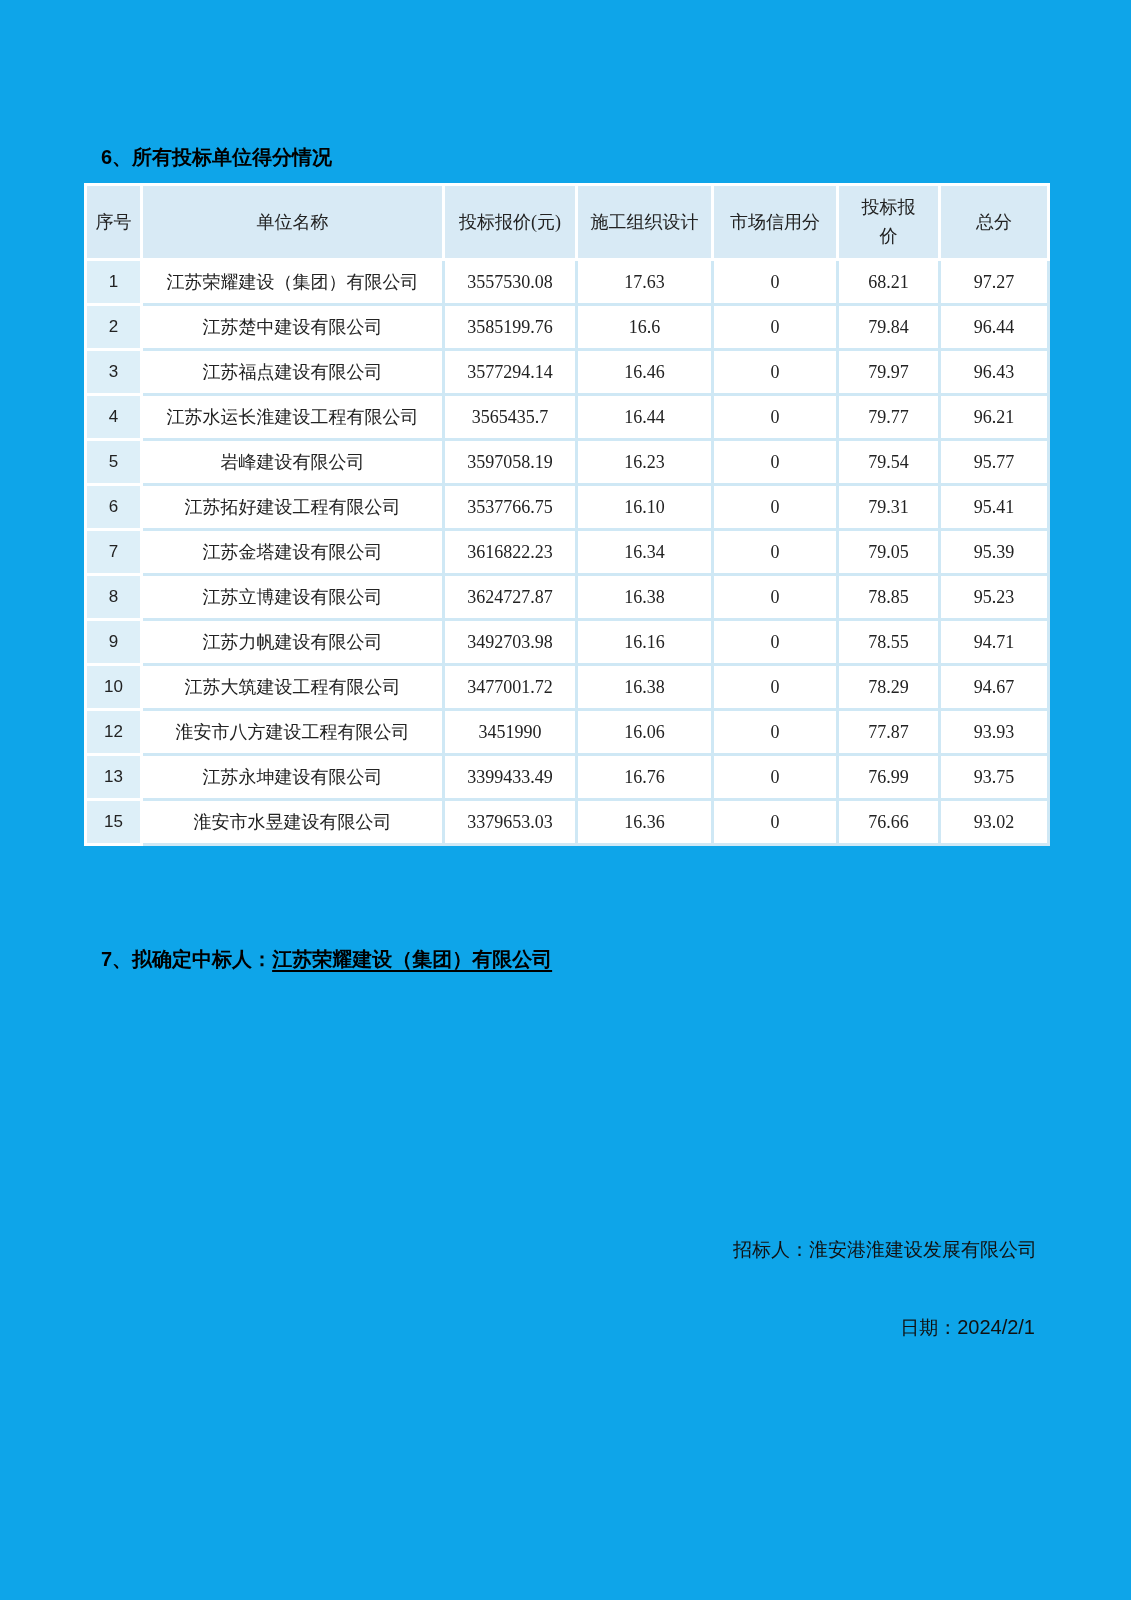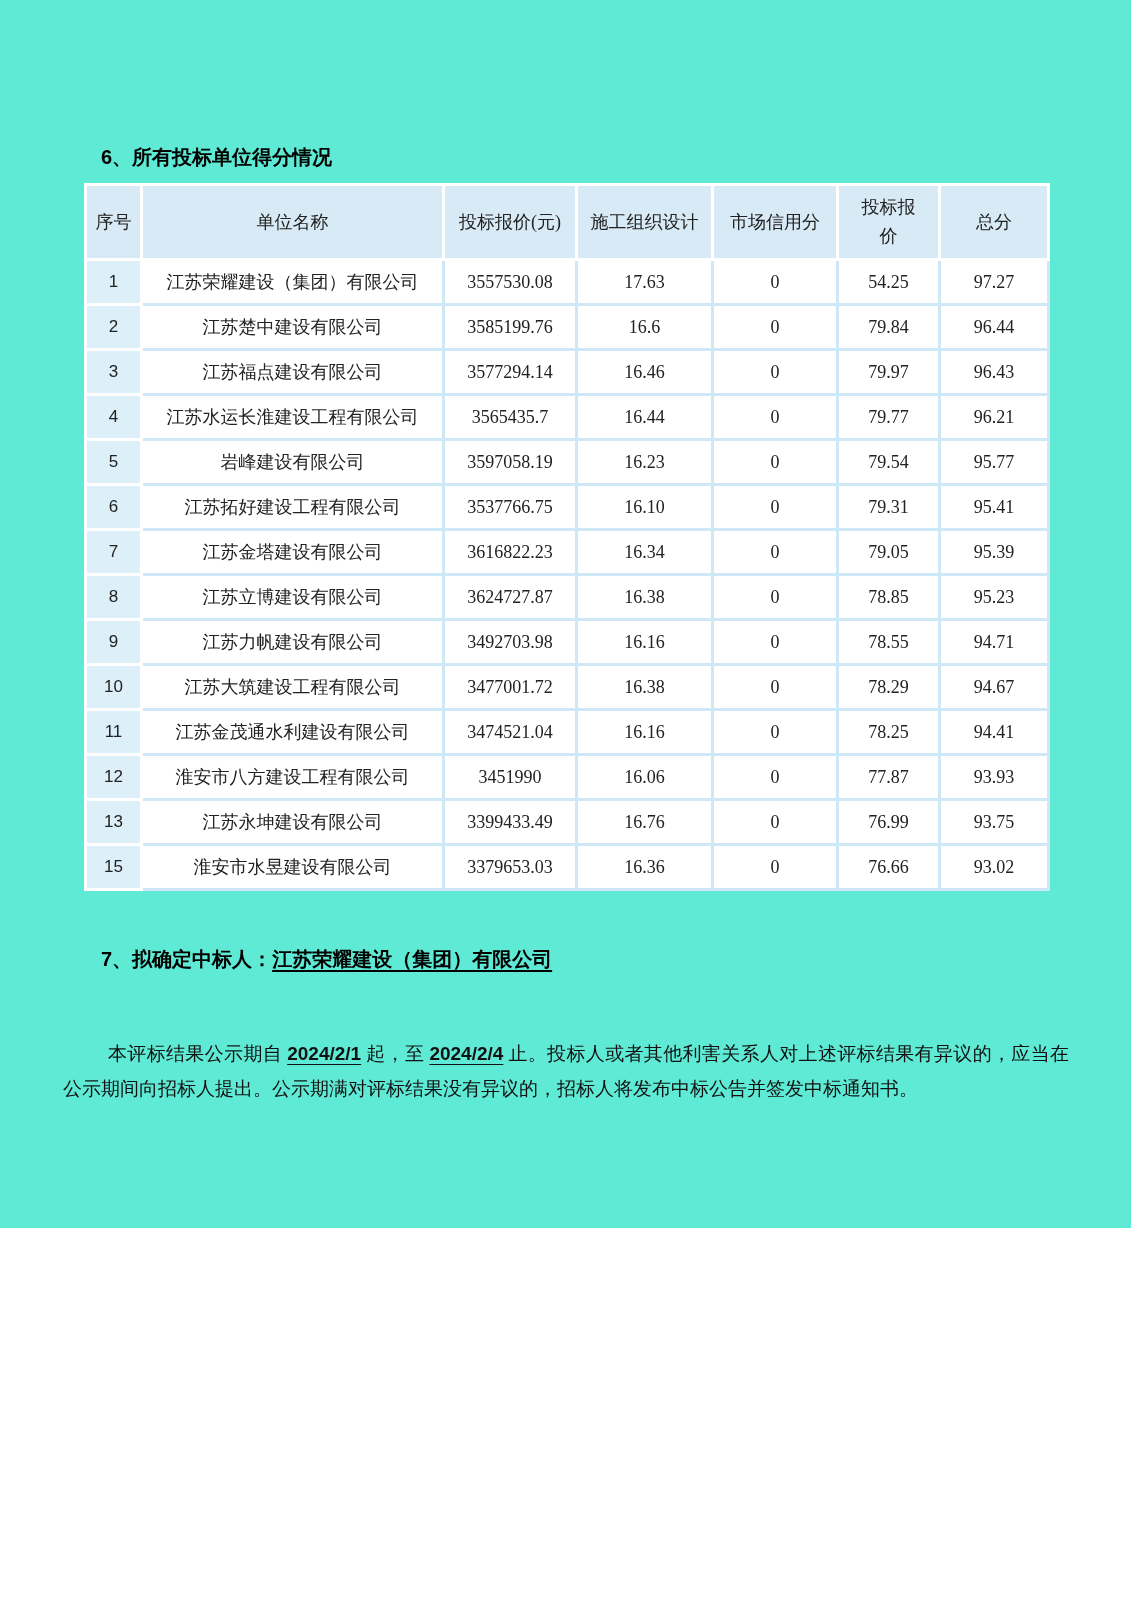--- a/index.html
+++ b/index.html
@@ -1,20 +1,20 @@
 <!DOCTYPE html>
 <html><head>
 <meta charset="utf-8">
 <style>
   * { margin:0; padding:0; box-sizing:border-box; }
   html,body { background:#ffffff; }
   .doc {
     position:relative;
-    width:1131px; height:1228px;
-    background:#5eead4;
+    width:1131px; height:1600px;
+    background:#0ea5e9;
     font-family:"Liberation Serif", serif;
     color:#1a1a1a;
     overflow:hidden;
   }
   .title6 {
     position:absolute; left:101px; top:144px;
     font-family:"Liberation Sans", sans-serif;
     font-size:20px; font-weight:bold; color:#000;
   }
   table.score-table {
@@ -111,21 +111,21 @@
         <th>总分</th>
       </tr>
     </thead>
     <tbody>
         <tr>
           <td class="c-index">1</td>
           <td class="c-data">江苏荣耀建设（集团）有限公司</td>
           <td class="c-data">3557530.08</td>
           <td class="c-data">17.63</td>
           <td class="c-data">0</td>
-          <td class="c-data">54.25</td>
+          <td class="c-data">68.21</td>
           <td class="c-data">97.27</td>
         </tr>
         <tr>
           <td class="c-index">2</td>
           <td class="c-data">江苏楚中建设有限公司</td>
           <td class="c-data">3585199.76</td>
           <td class="c-data">16.6</td>
           <td class="c-data">0</td>
           <td class="c-data">79.84</td>
           <td class="c-data">96.44</td>
@@ -196,29 +196,20 @@
         <tr>
           <td class="c-index">10</td>
           <td class="c-data">江苏大筑建设工程有限公司</td>
           <td class="c-data">3477001.72</td>
           <td class="c-data">16.38</td>
           <td class="c-data">0</td>
           <td class="c-data">78.29</td>
           <td class="c-data">94.67</td>
         </tr>
         <tr>
-          <td class="c-index">11</td>
-          <td class="c-data">江苏金茂通水利建设有限公司</td>
-          <td class="c-data">3474521.04</td>
-          <td class="c-data">16.16</td>
-          <td class="c-data">0</td>
-          <td class="c-data">78.25</td>
-          <td class="c-data">94.41</td>
-        </tr>
-        <tr>
           <td class="c-index">12</td>
           <td class="c-data">淮安市八方建设工程有限公司</td>
           <td class="c-data">3451990</td>
           <td class="c-data">16.06</td>
           <td class="c-data">0</td>
           <td class="c-data">77.87</td>
           <td class="c-data">93.93</td>
         </tr>
         <tr>
           <td class="c-index">13</td>
@@ -238,23 +229,20 @@
           <td class="c-data">76.66</td>
           <td class="c-data">93.02</td>
         </tr>
       </tbody>
   </table>
 
   <div class="sec7">
     <span>7、拟确定中标人：</span><span class="winner">江苏荣耀建设（集团）有限公司</span>
   </div>
 
-  <div class="notice">
-    <span>本评标结果公示期自 </span><span class="date-strong">2024/2/1</span><span> 起，至 </span><span class="date-strong">2024/2/4</span><span> 止。投标人或者其他利害关系人对上述评标结果有异议的，应当在公示期间向招标人提出。公示期满对评标结果没有异议的，招标人将发布中标公告并签发中标通知书。</span>
-  </div>
 
   <div class="footer-tenderer">
     <span>招标人：</span><span>淮安港淮建设发展有限公司</span>
   </div>
 
   <div class="footer-date">
     <span>日期：</span><span class="dval">2024/2/1</span>
   </div>
 
 </div>

